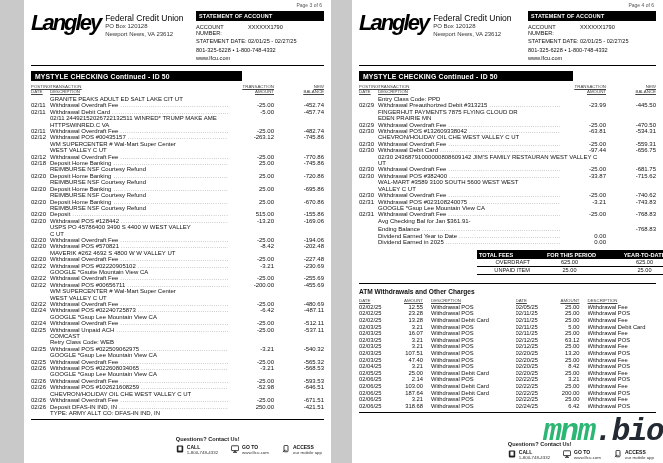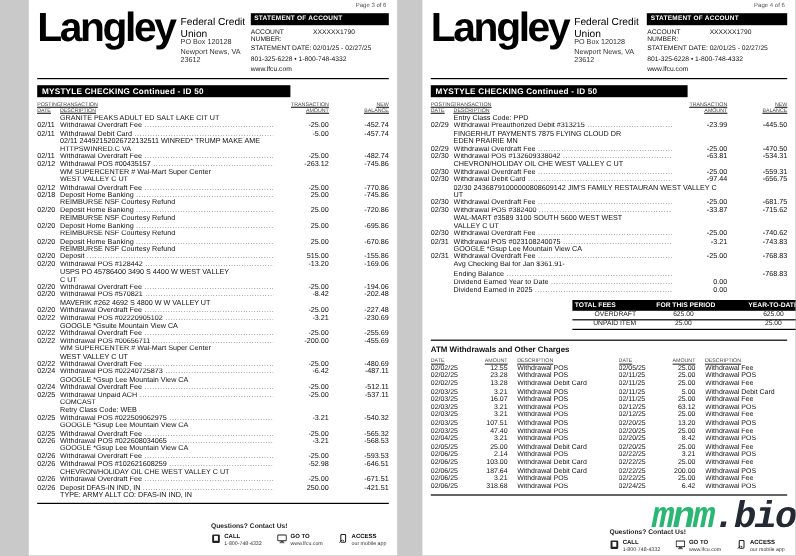--- a/index.html
+++ b/index.html
@@ -5,21 +5,21 @@
   html,body{margin:0;padding:0;width:663px;height:463px;background:#c9c9c9;
     font-family:"Liberation Sans",sans-serif;color:#111;overflow:hidden;position:relative;}
   .page{position:absolute;top:0;height:463px;background:#fff;}
   #page-left{left:24px;width:307px;}
   #page-right{left:352px;width:311px;}
   .inner{padding:2px 7px 0 7px;position:relative;height:100%;box-sizing:border-box;}
   .page-num{position:absolute;top:2px;right:9px;font-size:5px;color:#555;}
   
   .hdr{display:flex;justify-content:space-between;margin-top:9px;}
   .logo-wrap{display:flex;gap:5px;}
-  .logo{font-size:34px;font-weight:bold;letter-spacing:-2px;line-height:24px;color:#000;}
+  .logo{font-size:22px;font-weight:bold;font-style:italic;letter-spacing:-2px;line-height:24px;color:#000;}
   .brand{padding-top:2px;}
   .brand-name{font-weight:normal;font-size:8.5px;color:#000;}
   .brand-addr{font-size:6px;color:#333;line-height:7.5px;}
   .stmt-box{width:128px;font-size:5.6px;}
   .stmt-title{background:#000;color:#fff;font-weight:bold;font-size:5.4px;padding:2px 3px;letter-spacing:.2px;}
   .stmt-line{display:flex;margin-top:2.5px;line-height:6px;}
   .stmt-label{width:52px;flex:none;}
   .stmt-plain{margin-top:2.5px;line-height:6px;}
   .hdr-rule{border-top:1.6px solid #000;margin-top:4px;}
   

